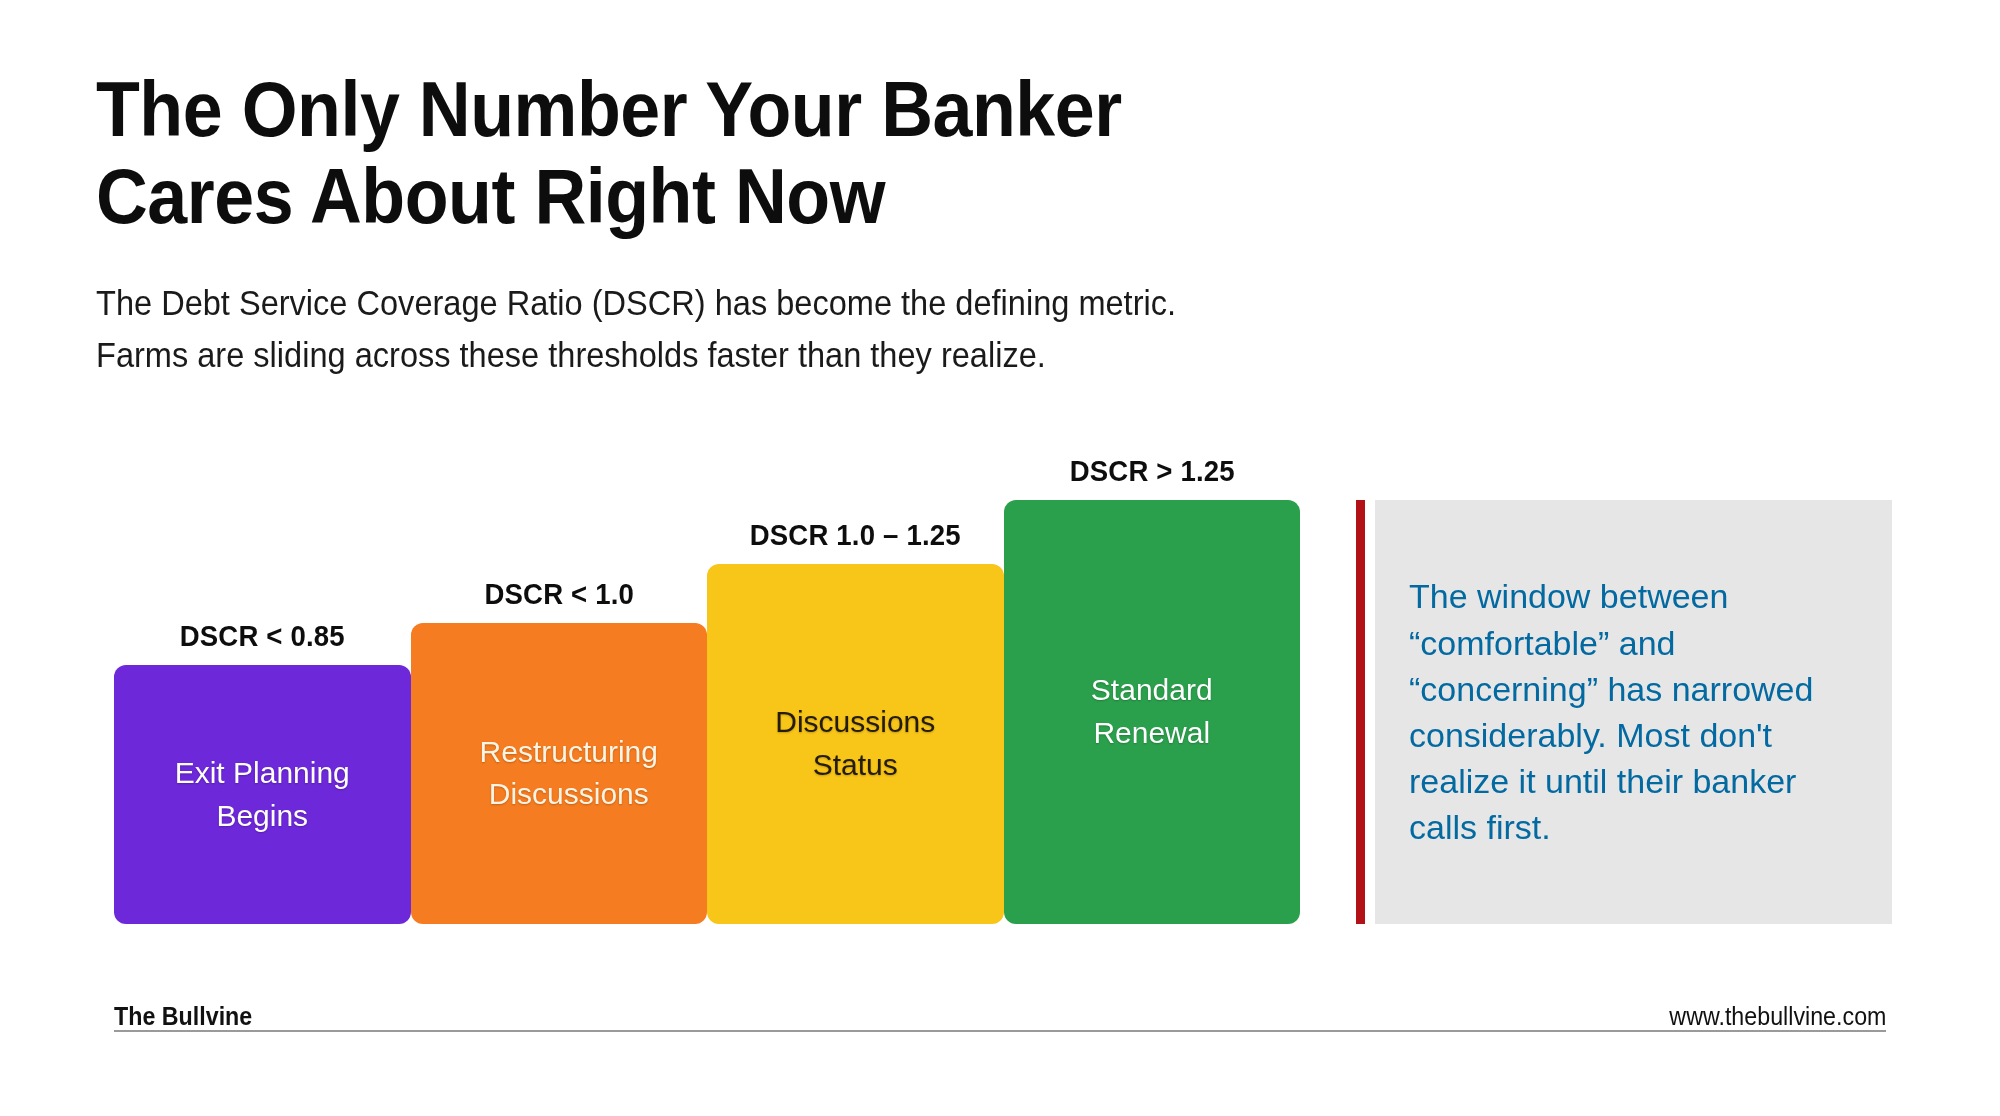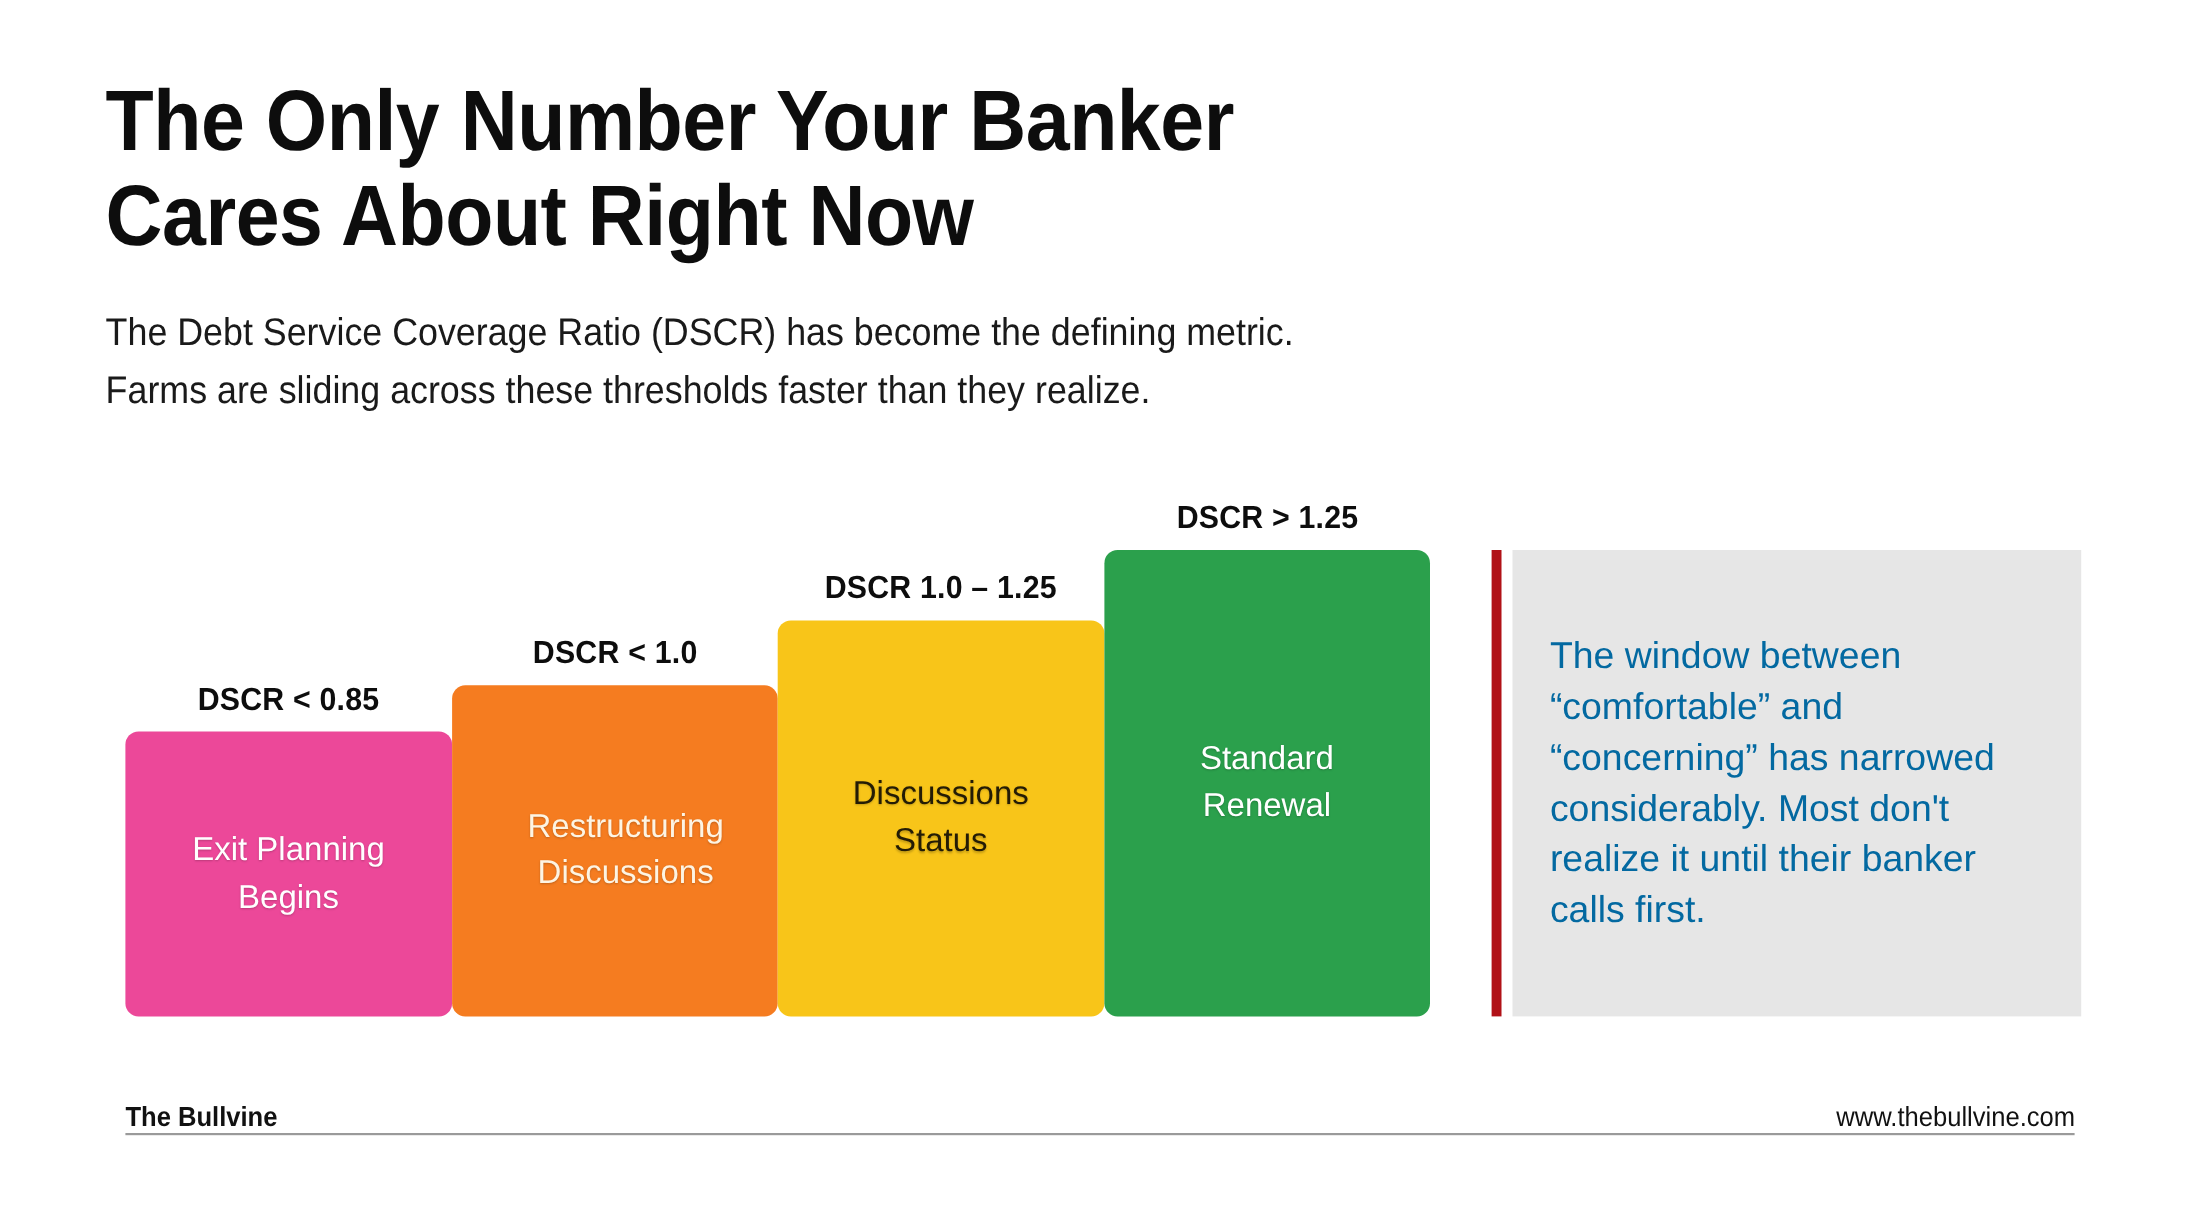--- a/index.html
+++ b/index.html
@@ -199,21 +199,21 @@
 Cares About Right Now</h1>
     <p class="subtitle">The Debt Service Coverage Ratio (DSCR) has become the defining metric.
 Farms are sliding across these thresholds faster than they realize.</p>
   </div>
 
   <div class="chart-zone">
     <div class="bars">
 
       <div class="bar-col">
         <div class="threshold" style="bottom: calc(61% + 12px);">DSCR &lt; 0.85</div>
-        <div class="bar" style="height: 61%; background: #ec4899; align-items: center;">
+        <div class="bar" style="height: 61%; background: #6d28d9; align-items: center;">
           <span class="bar-label" style="color: rgb(255, 255, 255);">Exit Planning
 Begins</span>
         </div>
       </div>
 
       <div class="bar-col">
         <div class="threshold" style="bottom: calc(71% + 12px);">DSCR &lt; 1.0</div>
         <div class="bar" style="height: 71%; background: rgb(245, 124, 32);">
           <span class="bar-label" style="color: rgb(253, 244, 227); margin-left: 20px;">Restructuring
 Discussions</span>

